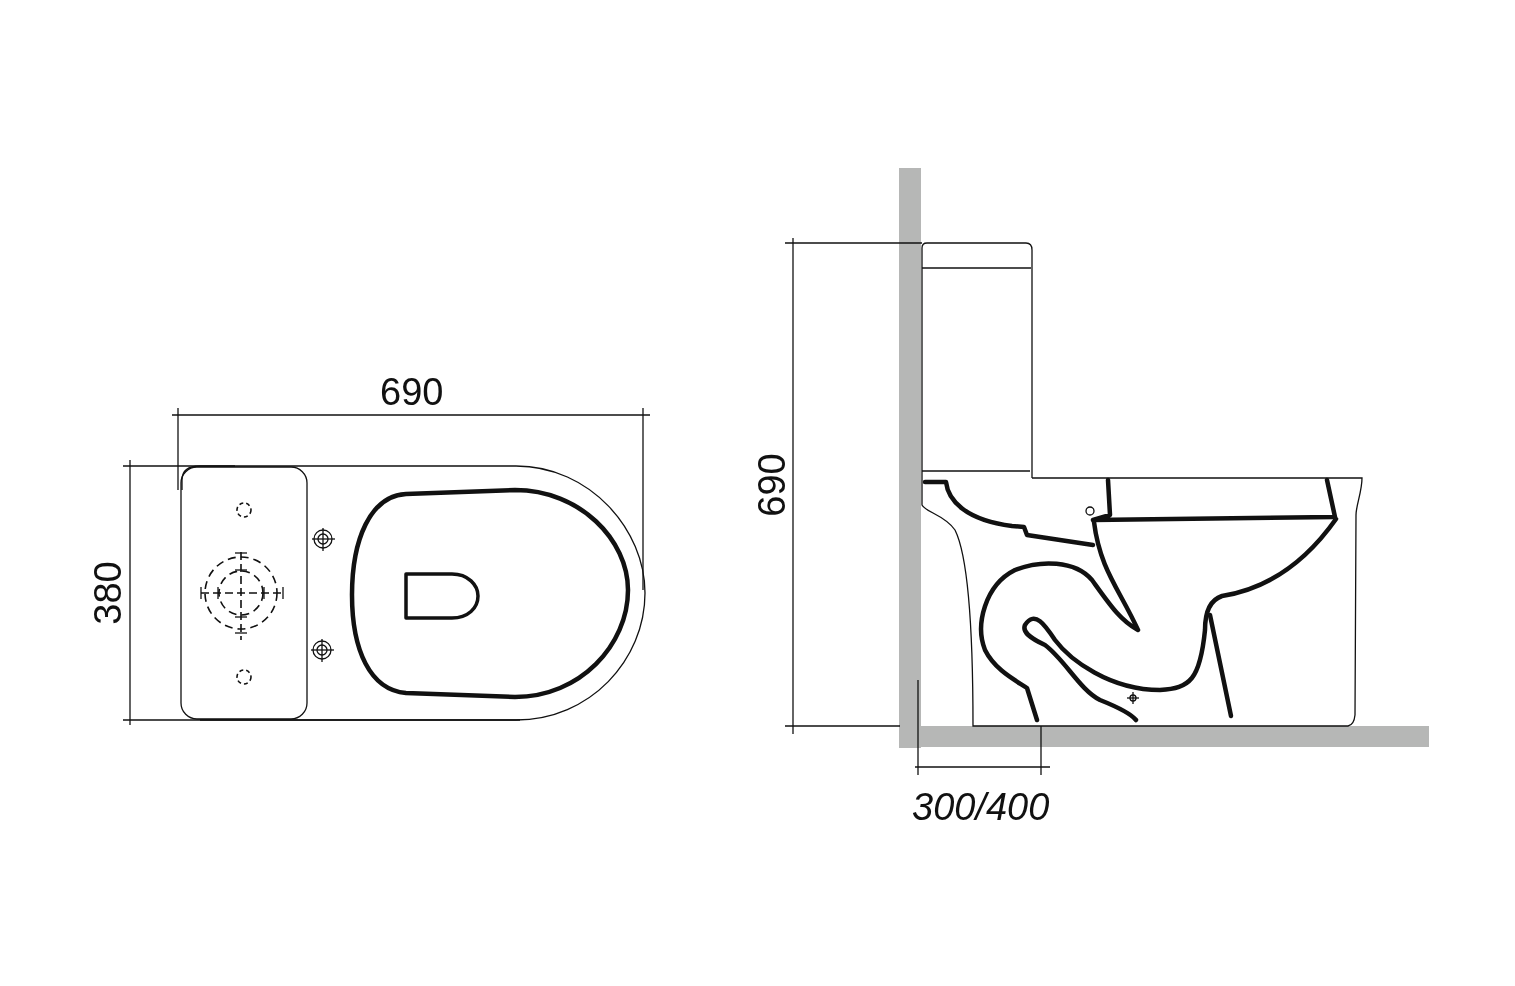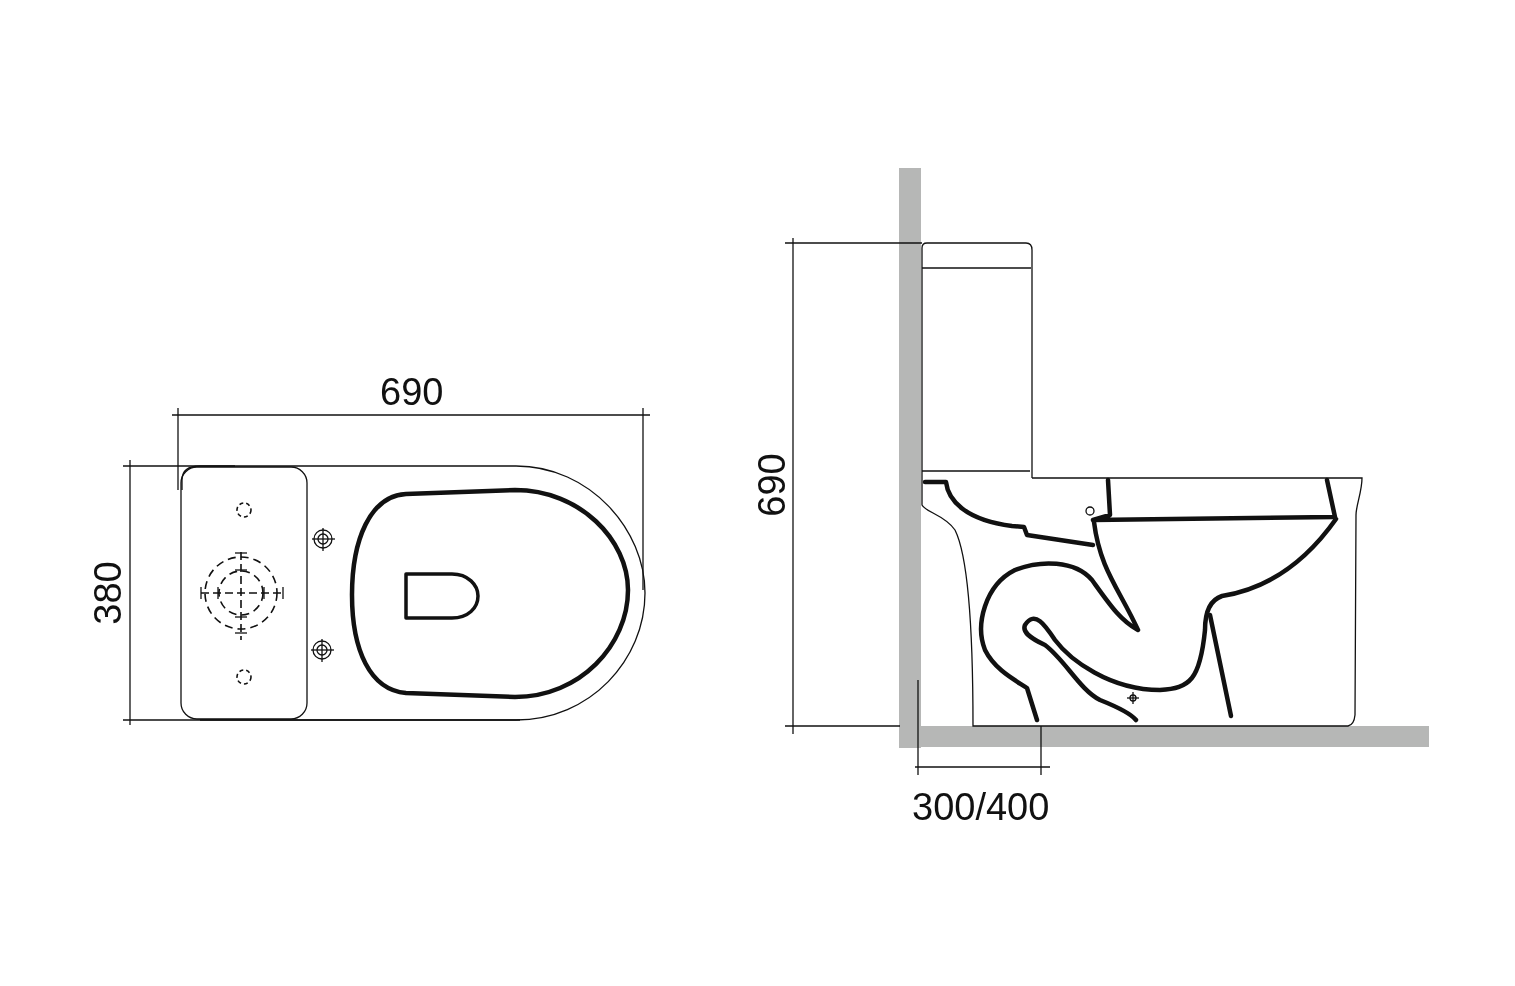--- a/index.html
+++ b/index.html
@@ -105,13 +105,13 @@
       <circle class="thin" cx="1133" cy="698" r="3"></circle>
       <line class="thin" x1="1127" y1="698" x2="1139" y2="698"></line>
       <line class="thin" x1="1133" y1="692" x2="1133" y2="704"></line>
     </g>
   </g>
 </svg>
 
 <div class="dim-label" style="left:380px;top:373px;">690</div>
 <div class="dim-label rot" style="left:76px;top:574px;">380</div>
 <div class="dim-label rot" style="left:740px;top:466px;">690</div>
-<div class="dim-label" style="left:912px;top:788px;">300/400</div>
+<div class="dim-label" style="left:912px;top:788px;font-style:italic;">300/400</div>
 
 </body></html>

